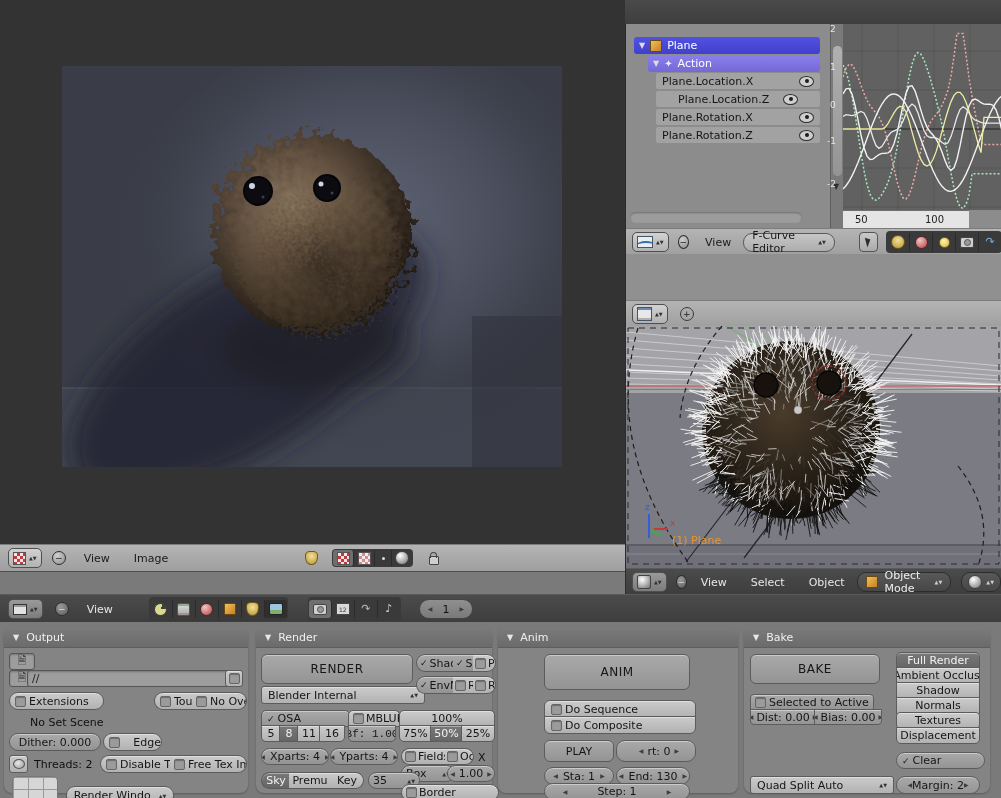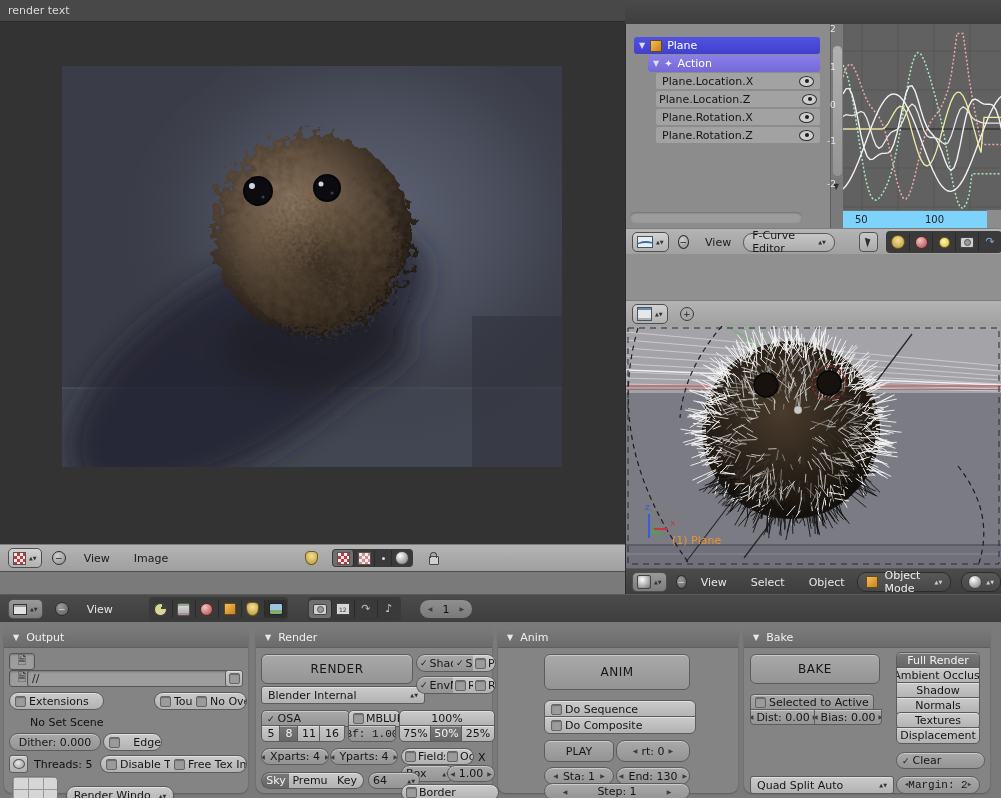--- a/index.html
+++ b/index.html
@@ -101,23 +101,20 @@
     <span class="circle-btn" style="margin-left:12px">−</span>
     <span class="hmenu" style="margin-left:10px">File</span>
     <span class="hmenu">Add</span>
     <span class="hmenu">Timeline</span>
     <span class="hmenu">Game</span>
     <span class="hmenu">Render</span>
     <span class="hmenu">Help</span>
   </div>
 
   <div class="abs" style="left:0;top:24;width:625px;height:570px;background:#333;">
-    <div class="abs" style="left:0;top:0;width:625px;height:22px;background:#484848;border-bottom:1px solid #2a2a2a;display:flex;align-items:center;color:#d8d8d8;padding-left:8px;box-sizing:border-box;">
-      <span>render text</span>
-    </div>
 
     <svg class="abs" style="left:62px;top:66px;" width="500" height="401">
       <defs>
         <radialGradient id="glow" cx="50%" cy="45%" r="55%">
           <stop offset="0%" stop-color="#5f6475"></stop>
           <stop offset="55%" stop-color="#484c5a"></stop>
           <stop offset="100%" stop-color="#383b44" stop-opacity="0"></stop>
         </radialGradient>
         <radialGradient id="furGrad" cx="42%" cy="38%" r="62%">
           <stop offset="0%" stop-color="#8a7660"></stop>
@@ -204,21 +201,21 @@
       </div>
       <div class="abs" style="left:22px;top:31px;width:172px;height:17px;background:linear-gradient(#8a80ea,#7468d8);border-radius:3px;display:flex;align-items:center;gap:5px;padding:0 5px;box-sizing:border-box;color:#fff;">
         <span class="tri" style="position:static;color:#ddd">▼</span>
         <span class="runner">✦</span>
         <span>Action</span>
       </div>
       <div class="abs" style="left:30px;top:49px;width:164px;height:16px;background:#a2a2a2;border-radius:2px;display:flex;align-items:center;padding:0 6px;box-sizing:border-box;color:#161616;">
         <span style="flex:1">Plane.Location.X</span>
         <span class="eye"></span>
       </div>
-      <div class="abs" style="left:30px;top:67px;width:164px;height:16px;background:#a2a2a2;border-radius:2px;display:flex;align-items:center;padding:0 3px;box-sizing:border-box;color:#161616;">
+      <div class="abs" style="left:30px;top:67px;width:164px;height:16px;background:#a2a2a2;border-radius:2px;display:flex;align-items:center;padding:0 22px;box-sizing:border-box;color:#161616;">
         <span style="flex:1">Plane.Location.Z</span>
         <span class="eye"></span>
       </div>
       <div class="abs" style="left:30px;top:85px;width:164px;height:16px;background:#a2a2a2;border-radius:2px;display:flex;align-items:center;padding:0 6px;box-sizing:border-box;color:#161616;">
         <span style="flex:1">Plane.Rotation.X</span>
         <span class="eye"></span>
       </div>
       <div class="abs" style="left:30px;top:103px;width:164px;height:16px;background:#a2a2a2;border-radius:2px;display:flex;align-items:center;padding:0 6px;box-sizing:border-box;color:#161616;">
         <span style="flex:1">Plane.Rotation.Z</span>
         <span class="eye"></span>
@@ -247,21 +244,21 @@
         <line x1="0" y1="183" x2="159" y2="183" stroke="#575757" stroke-width="1"></line>
         <line x1="0" y1="105" x2="159" y2="105" stroke="#262626" stroke-width="1.2"></line>
         <path d="M0.0,41.0L3.0,47.6L6.0,57.9L9.0,72.2L12.0,89.8L15.0,109.3L18.0,128.9L21.0,146.5L24.0,160.6L27.0,170.2L30.0,175.2L33.0,176.2L36.0,174.3L39.0,170.4L42.0,165.1L45.0,158.3L48.0,149.5L51.0,138.3L54.0,124.2L57.0,107.5L60.0,89.0L63.0,70.4L66.0,53.5L69.0,40.2L72.0,31.7L75.0,28.5L78.0,30.3L81.0,35.9L84.0,44.1L87.0,53.7L90.0,64.1L93.0,75.2L96.0,87.3L99.0,100.9L102.0,116.1L105.0,132.5L108.0,149.1L111.0,164.1L114.0,175.9L117.0,182.9L120.0,184.4L123.0,180.4L126.0,171.7L129.0,149.8L132.0,149.8L135.0,149.8L138.0,149.8L141.0,149.8L144.0,149.8L147.0,149.8L150.0,149.8L153.0,149.8L156.0,149.8L159.0,149.8" fill="none" stroke="#a8e8bc" stroke-width="1.5" stroke-dasharray="2 2"></path>
         <path d="M0.0,52.9L3.0,44.2L6.0,40.2L9.0,41.0L12.0,45.7L15.0,53.0L18.0,61.4L21.0,69.5L24.0,76.3L27.0,81.5L30.0,85.4L33.0,88.9L36.0,93.0L39.0,98.9L42.0,107.2L45.0,118.1L48.0,131.0L51.0,144.6L54.0,157.4L57.0,167.6L60.0,173.8L63.0,175.0L66.0,171.1L69.0,162.9L72.0,151.4L75.0,138.5L78.0,125.7L81.0,114.5L84.0,105.6L87.0,99.0L90.0,94.4L93.0,90.6L96.0,86.6L99.0,81.4L102.0,74.4L105.0,66.0L108.0,52.2L111.0,32.3L114.0,9.4L117.0,9.4L120.0,9.4L123.0,31.2L126.0,53.5L129.0,72.3L132.0,88.3L135.0,104.1L138.0,118.0L141.0,120.6L144.0,120.6L147.0,120.6L150.0,120.6L153.0,120.6L156.0,120.6L159.0,120.6" fill="none" stroke="#eca8a8" stroke-width="1.5" stroke-dasharray="2 2"></path>
         <path d="M0.0,70.0L3.0,64.8L6.0,64.4L9.0,70.1L12.0,81.2L15.0,95.9L18.0,111.0L21.0,123.7L24.0,132.1L27.0,135.5L30.0,135.1L33.0,132.8L36.0,130.5L39.0,129.4L42.0,129.3L45.0,128.9L48.0,126.2L51.0,119.8L54.0,109.2L57.0,95.5L60.0,81.2L63.0,69.3L66.0,62.4L69.0,61.7L72.0,66.8L75.0,76.0L78.0,86.6L81.0,96.1L84.0,103.1L87.0,107.7L90.0,111.0L93.0,114.9L96.0,120.5L99.0,128.1L102.0,136.5L105.0,143.4L108.0,146.4L111.0,143.8L114.0,135.2L117.0,121.9L120.0,106.7L123.0,92.6L126.0,82.0L129.0,76.3L132.0,75.0L135.0,76.4L138.0,78.7L141.0,80.1L144.0,80.3L147.0,80.1L150.0,81.3L153.0,85.8L156.0,94.5L159.0,107.1" fill="none" stroke="#f2f2f2" stroke-width="1.4"></path>
         <path d="M0.0,92.5L3.0,90.6L6.0,91.1L9.0,91.6L12.0,90.8L15.0,88.8L18.0,87.4L21.0,89.0L24.0,94.8L27.0,104.0L30.0,114.0L33.0,121.5L36.0,124.3L39.0,122.3L42.0,117.3L45.0,112.1L48.0,108.5L51.0,106.9L54.0,105.6L57.0,102.7L60.0,97.1L63.0,89.7L66.0,83.0L69.0,80.0L72.0,82.2L75.0,89.1L78.0,98.3L81.0,106.5L84.0,111.7L87.0,113.5L90.0,113.5L93.0,113.8L96.0,115.6L99.0,118.5L102.0,120.3L105.0,118.7L108.0,112.6L111.0,103.1L114.0,93.0L117.0,85.6L120.0,82.8L123.0,84.7L126.0,89.0L129.0,93.4L132.0,96.0L135.0,97.1L138.0,98.4L141.0,99.2L144.0,99.2L147.0,99.2L150.0,99.2L153.0,99.2L156.0,99.2L159.0,99.2" fill="none" stroke="#e8e8e8" stroke-width="1.3"></path>
         <path d="M0.0,164.9L3.0,161.7L6.0,157.3L9.0,151.9L12.0,145.5L15.0,138.4L18.0,130.7L21.0,122.7L24.0,114.6L27.0,106.6L30.0,98.9L33.0,91.8L36.0,85.4L39.0,80.0L42.0,75.6L45.0,72.4L48.0,70.5L51.0,69.9L54.0,70.7L57.0,72.8L60.0,76.2L63.0,80.7L66.0,86.3L69.0,92.8L72.0,100.0L75.0,107.8L78.0,115.8L81.0,123.9L84.0,131.9L87.0,139.5L90.0,146.5L93.0,152.8L96.0,158.1L99.0,162.3L102.0,165.3L105.0,167.0L108.0,167.4L111.0,166.4L114.0,164.1L117.0,160.5L120.0,155.8L123.0,150.1L126.0,143.4L129.0,136.1L132.0,128.3L135.0,120.3L138.0,112.2L141.0,104.2L144.0,96.7L147.0,89.8L150.0,83.7L153.0,78.5L156.0,74.5L159.0,71.7" fill="none" stroke="#f2f2f2" stroke-width="1.4"></path>
         <path d="M0.0,105.0L3.0,105.0L6.0,105.0L9.0,105.0L12.0,105.0L15.0,105.0L18.0,105.0L21.0,105.0L24.0,105.0L27.0,105.0L30.0,105.0L33.0,105.0L36.0,105.0L39.0,105.0L42.0,103.5L45.0,99.6L48.0,94.3L51.0,88.9L54.0,84.5L57.0,82.3L60.0,83.2L63.0,87.9L66.0,96.7L69.0,107.8L72.0,118.6L75.0,128.2L78.0,135.7L81.0,140.4L84.0,142.0L87.0,140.3L90.0,135.5L93.0,127.9L96.0,118.3L99.0,107.5L102.0,96.4L105.0,86.2L108.0,77.6L111.0,71.4L114.0,68.3L117.0,68.4L120.0,71.8L123.0,78.2L126.0,87.0L129.0,97.4L132.0,108.4L135.0,119.2L138.0,128.6L141.0,93.3L144.0,93.3L147.0,93.3L150.0,93.3L153.0,93.3L156.0,93.3L159.0,93.3" fill="none" stroke="#eeeea2" stroke-width="1.3"></path>
       </svg>
 
-    <div class="abs" style="left:217px;top:186px;width:144px;height:18px;background:#7dd3fc;border-top:1px solid #6e6e6e;box-sizing:border-box;">
+    <div class="abs" style="left:217px;top:186px;width:126px;height:18px;background:#e5e5e5;border-top:1px solid #6e6e6e;box-sizing:border-box;">
       <span class="xtick" style="left:12px;top:3px;">50</span>
       <span class="xtick" style="left:82px;top:3px;">100</span>
     </div>
 
     <div class="abs hdr" style="left:0;top:204px;width:376px;height:26px;">
       <span class="etype" style="margin-left:6px">
         <span class="ic curvemark"></span>
         <span class="step2">▲▼</span>
       </span>
       <span class="circle-btn" style="margin-left:9px">−</span>
@@ -1566,21 +1563,21 @@
             <span>Dither: 0.000</span>
           </div>
         <div class="btn" style="left:99px;top:85px;width:52px;height:16px;justify-content:space-between;padding-left:5px;">
             <span class="chk"></span>
             <span>Edge</span>
           </div>
 
         <div class="btn" style="left:5px;top:107px;width:17px;height:16px;border-radius:3px;">
             <span class="mouse-ic"></span>
           </div>
-        <span class="lbl" style="left:30px;top:110px;">Threads: 5</span>
+        <span class="lbl" style="left:30px;top:110px;">Threads: 2</span>
         <div class="btn gl" style="left:96px;top:107px;width:70px;height:16px;justify-content:flex-start;padding-left:5px;">
             <span class="chk"></span>
             <span>Disable Te</span>
           </div>
         <div class="btn gr" style="left:166px;top:107px;width:72px;height:16px;justify-content:flex-start;padding-left:4px;">
             <span class="chk"></span>
             <span>Free Tex Imag</span>
           </div>
 
         <div class="scrn-grid" style="left:8px;top:128px;"></div>
@@ -1699,21 +1696,21 @@
         <div class="btn dark gl" style="left:5px;top:124px;width:28px;height:15px;">
             <span>Sky</span>
           </div>
         <div class="btn gm" style="left:33px;top:124px;width:42px;height:15px;">
             <span>Premu</span>
           </div>
         <div class="btn gr" style="left:75px;top:124px;width:32px;height:15px;">
             <span>Key</span>
           </div>
         <div class="btn mid" style="left:112px;top:124px;width:42px;height:15px;justify-content:space-between;padding:0 4px;">
-            <span>64</span>
+            <span>35</span>
             <span class="step2" style="color:#333">▲▼</span>
           </div>
         <div class="btn" style="left:145px;top:136px;width:92px;height:15px;justify-content:flex-start;padding-left:4px;gap:2px;">
             <span class="chk"></span>
             <span>Border</span>
           </div>
       </div>
     </div>
 
     <div class="panel" style="left:498px;top:5px;width:240px;height:166px;">
@@ -1729,21 +1726,21 @@
             <span class="chk"></span>
             <span>Do Sequence</span>
           </div>
         <div class="btn" style="left:46px;top:68px;width:144px;height:16px;justify-content:flex-start;padding-left:6px;border-radius:0 0 6px 6px;">
             <span class="chk"></span>
             <span>Do Composite</span>
           </div>
         <div class="btn mid" style="left:46px;top:92px;width:68px;height:20px;border-radius:6px;">
             <span>PLAY</span>
           </div>
-        <div class="btn mid" style="left:118px;top:92px;width:72px;height:20px;gap:4px;">
+        <div class="btn mid" style="left:118px;top:92px;width:72px;height:20px;gap:4px;padding-left:6px;">
             <span class="arr">◀</span>
             <span>rt: 0</span>
             <span class="arr">▶</span>
           </div>
         <div class="btn mid" style="left:46px;top:119px;width:68px;height:16px;gap:5px;">
             <span class="arr">◀</span>
             <span>Sta: 1</span>
             <span class="arr">▶</span>
           </div>
         <div class="btn mid" style="left:118px;top:119px;width:72px;height:16px;gap:5px;">
@@ -1803,21 +1800,21 @@
           </div>
 
         <div class="btn mid" style="left:152px;top:104px;width:82px;height:15px;justify-content:flex-start;padding-left:5px;gap:3px;">
             <span style="font-size:9px">✓</span>
             <span>Clear</span>
           </div>
         <div class="btn" style="left:6px;top:128px;width:130px;height:16px;justify-content:space-between;padding:0 6px;border-radius:3px;">
             <span>Quad Split Auto</span>
             <span class="step2" style="color:#333">▲▼</span>
           </div>
-        <div class="btn mid" style="left:152px;top:128px;width:82px;height:16px;gap:0;font-family:Liberation Mono, monospace;">
+        <div class="btn mid" style="left:152px;top:128px;width:82px;height:16px;gap:0;">
             <span class="arr">◀</span>
             <span>Margin: 2</span>
             <span class="arr">▶</span>
           </div>
       </div>
     </div>
   </div>
 </div>
 
 </body></html>

